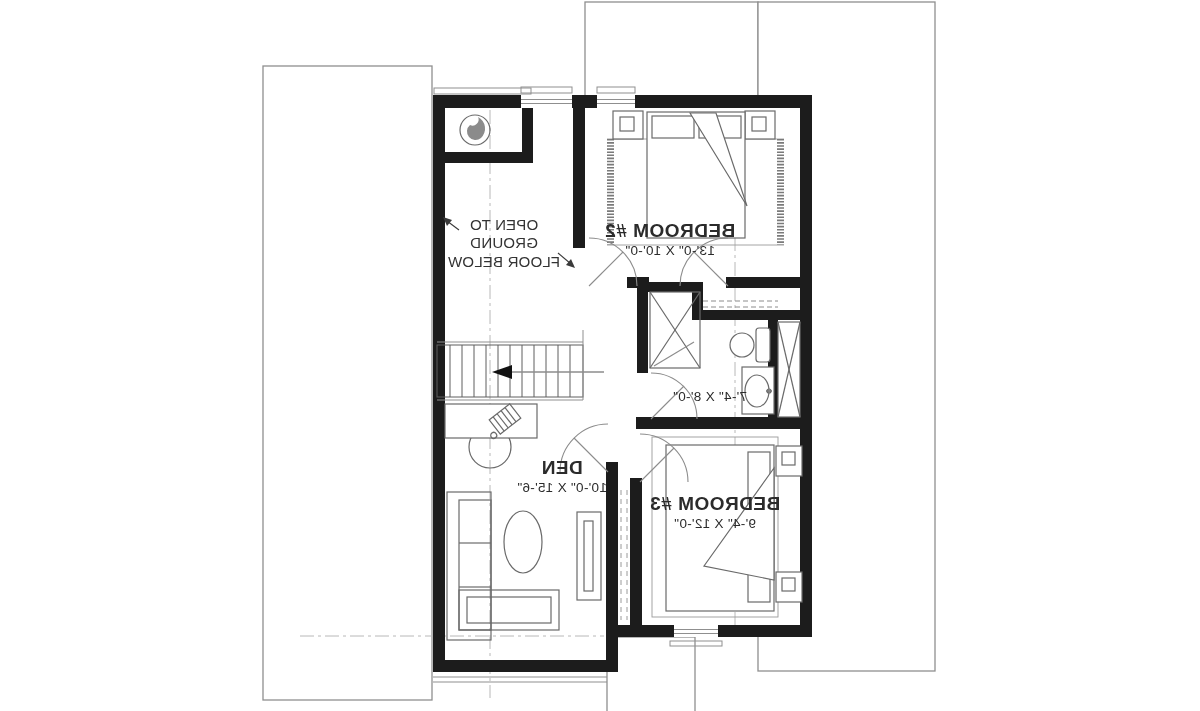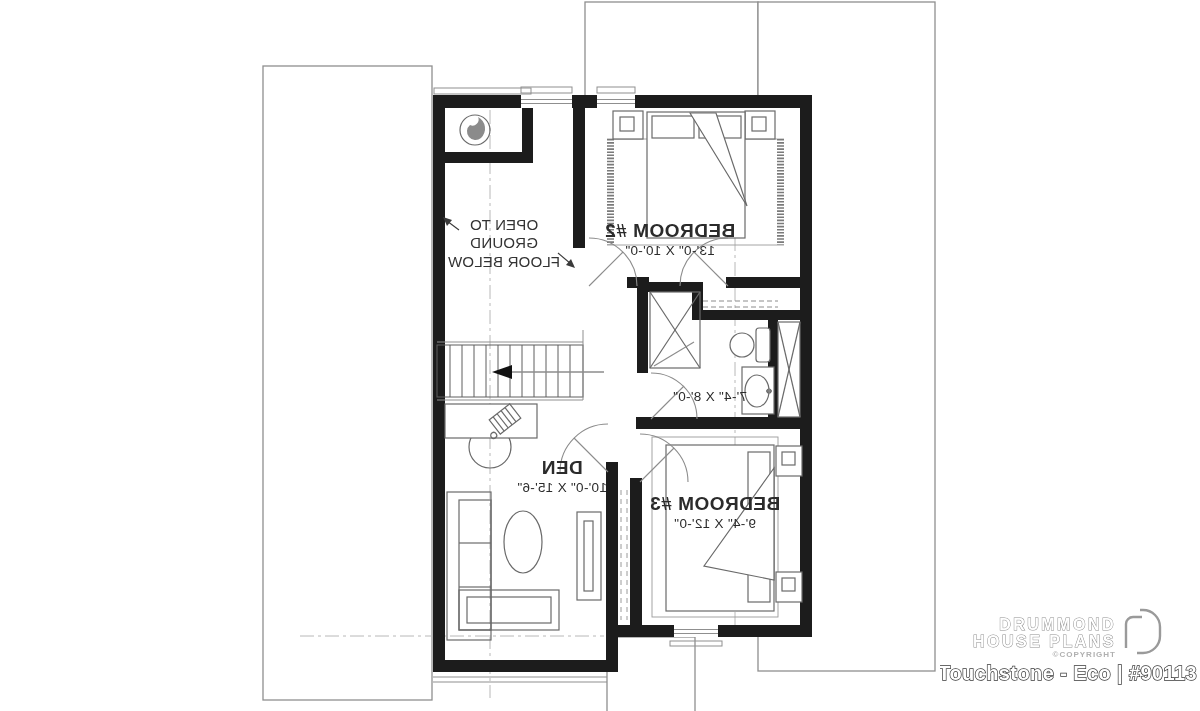--- a/index.html
+++ b/index.html
@@ -243,26 +243,14 @@
 <div class="label" style="left:497px;top:458px;width:130px;">
   <div class="room-name">DEN</div>
   <div class="room-dims">10'-0" X 15'-6"</div>
 </div>
 
 <div class="label" style="left:630px;top:494px;width:170px;">
   <div class="room-name">BEDROOM #3</div>
   <div class="room-dims">9'-4" X 12'-0"</div>
 </div>
 
-<div class="brand-wrap">
-  <svg width="260" height="100" viewBox="0 0 260 100">
-    <text x="176" y="34" text-anchor="end" class="brand-txt">DRUMMOND</text>
-    <text x="176" y="51" text-anchor="end" class="brand-txt">HOUSE PLANS</text>
-    <text x="176" y="61" text-anchor="end" class="copy-txt">©COPYRIGHT</text>
-    <g stroke="#9a9a9a" stroke-width="2.4" fill="none">
-      <path d="M 186,52 v -24 a 7,7 0 0 1 7,-7 h 9"></path>
-      <path d="M 197,57 h 6 a 17,17 0 0 0 17,-17 v -9 a 17,17 0 0 0 -17,-17 h -3"></path>
-    </g>
-    <text x="257" y="84" text-anchor="end" class="title-txt">Touchstone - Eco | #90113</text>
-  </svg>
-</div>
 
 </div>
 
 </body></html>

